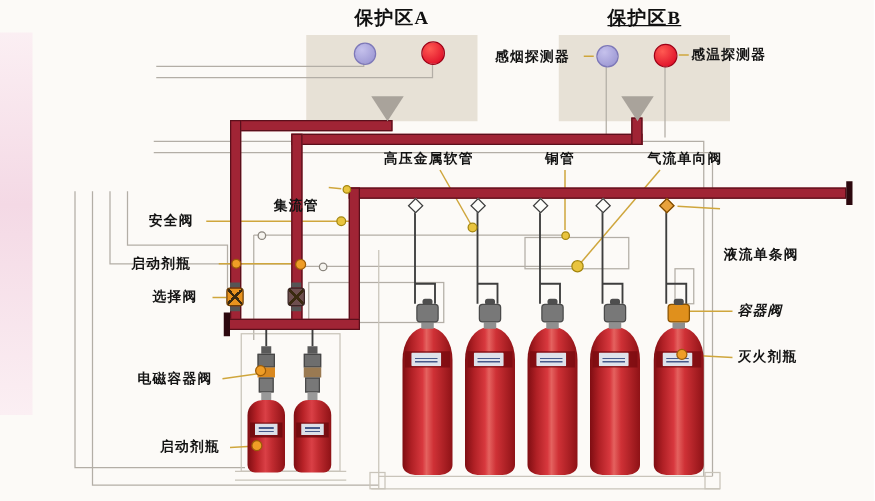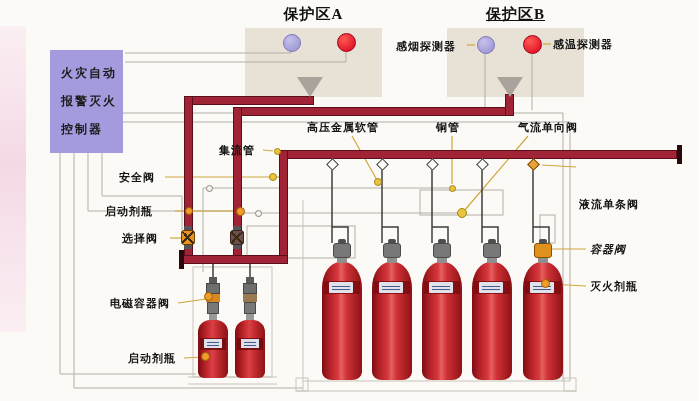--- a/index.html
+++ b/index.html
@@ -145,42 +145,37 @@
   <div class="cap" style="left:677px;top:145px;width:5px;height:19px;"></div>
   <div class="cap" style="left:179px;top:250px;width:5px;height:19px;"></div>
 
   <div class="det purple" style="left:283px;top:34px;"></div>
   <div class="det red" style="left:337px;top:33px;"></div>
   <div class="det purple" style="left:477px;top:36px;"></div>
   <div class="det red" style="left:523px;top:35px;"></div>
   <div class="funnel" style="left:297px;top:77px;"></div>
   <div class="funnel" style="left:497px;top:77px;"></div>
 
-  <div class="controller">
-    <div>火灾自动</div>
-    <div>报警灭火</div>
-    <div>控制器</div>
-  </div>
 
   <div class="flange" style="left:184px;top:226px;"></div>
   <div class="flange" style="left:184px;top:245px;"></div>
   <div class="selvalve a" style="left:181px;top:230px;"></div>
   <div class="flange" style="left:233px;top:226px;"></div>
   <div class="flange" style="left:233px;top:245px;"></div>
   <div class="selvalve b" style="left:230px;top:230px;"></div>
 
   <div class="gauge" style="left:206px;top:185px;"></div>
   <div class="gauge" style="left:255px;top:210px;"></div>
 
   <div class="lbl" style="left:396px;top:39px;">感烟探测器</div>
   <div class="lbl" style="left:553px;top:37px;">感温探测器</div>
   <div class="lbl" style="left:307px;top:120px;">高压金属软管</div>
   <div class="lbl" style="left:436px;top:120px;">铜管</div>
   <div class="lbl" style="left:518px;top:120px;">气流单向阀</div>
-  <div class="lbl" style="left:219px;top:143px;">集流管</div>
+  <div class="lbl" style="left:219px;top:158px;">集流管</div>
   <div class="lbl" style="left:579px;top:160px;margin-top:37px;">液流单条阀</div>
   <div class="lbl" style="left:119px;top:170px;">安全阀</div>
   <div class="lbl" style="left:105px;top:204px;">启动剂瓶</div>
   <div class="lbl" style="left:122px;top:231px;">选择阀</div>
   <div class="lbl" style="left:590px;top:242px;font-style:italic;">容器阀</div>
   <div class="lbl" style="left:590px;top:279px;">灭火剂瓶</div>
   <div class="lbl" style="left:110px;top:296px;">电磁容器阀</div>
   <div class="lbl" style="left:128px;top:351px;">启动剂瓶</div>
 
   <div id="gen">

